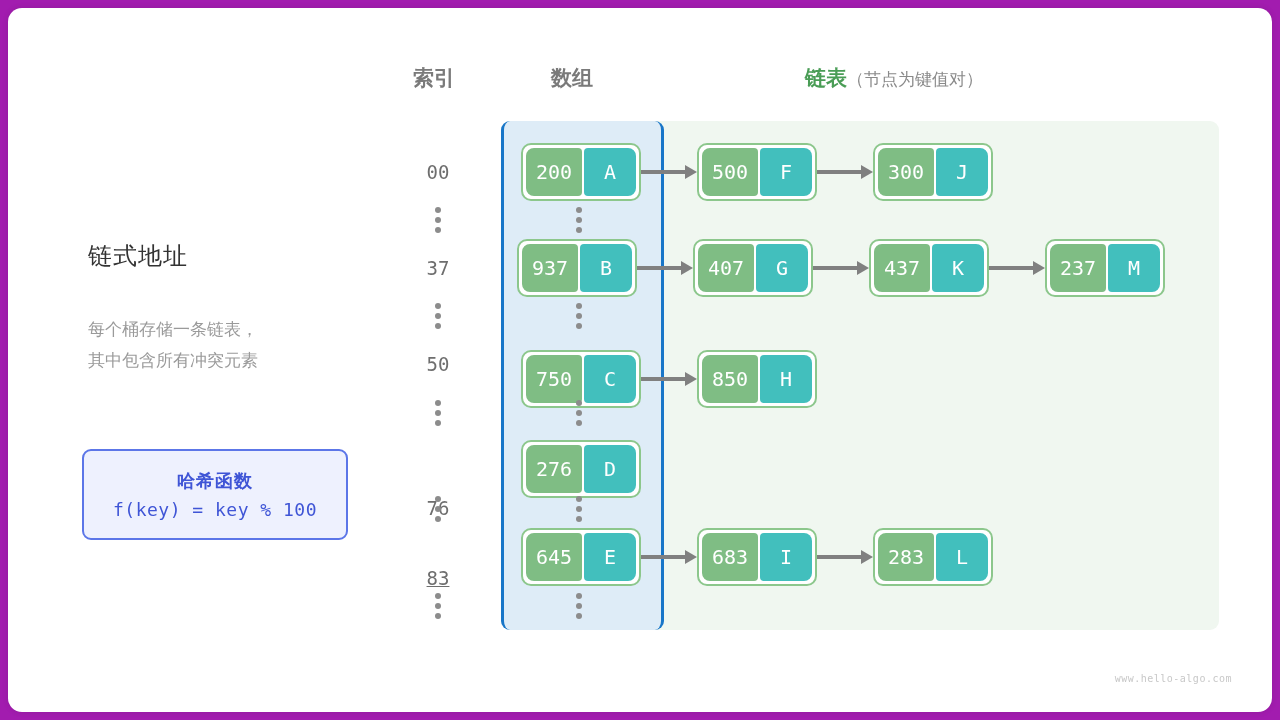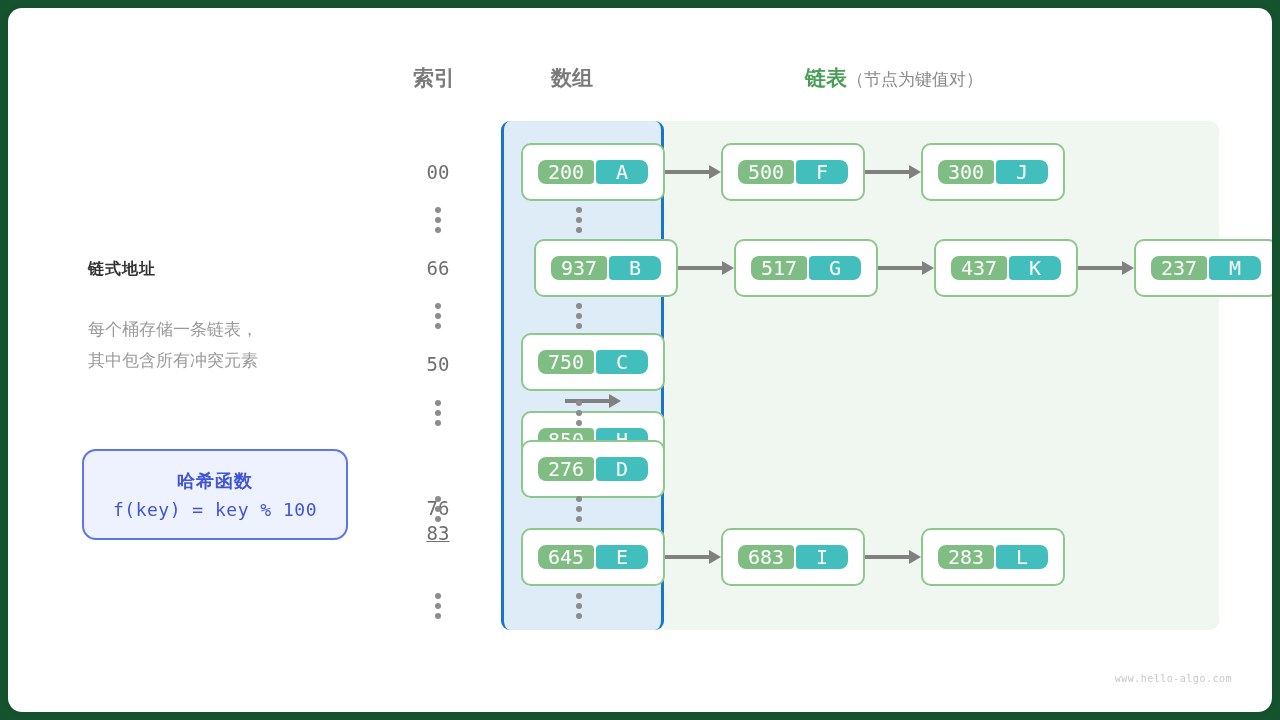--- a/index.html
+++ b/index.html
@@ -10,21 +10,21 @@
   body {
     width: 1280px;
     height: 720px;
     font-family: "Liberation Sans", "DejaVu Sans", sans-serif;
     overflow: hidden;
   }
   #page {
     position: relative;
     width: 1280px;
     height: 720px;
-    background: #14532d;
+    background: #a21caf;
   }
   #card {
     position: absolute;
     left: 8px;
     top: 8px;
     width: 1264px;
     height: 704px;
     background: #ffffff;
     border-radius: 14px;
     box-shadow: 0 0 6px rgba(0,0,0,0.10);
@@ -47,46 +47,45 @@
     font-weight: normal;
     color: #8a8a8a;
     margin-top: 23px;
   }
 
   
   #caption-title {
     position: absolute;
     left: 80px;
     top: 232px;
-    font-size: 16px;
-    font-weight: bold;
+    font-size: 24px;
+    font-weight: normal;
     color: #333333;
     letter-spacing: 1px;
-    margin-top: 19px;
   }
   #caption-body {
     position: absolute;
     left: 80px;
     top: 282px;
     font-size: 17px;
     line-height: 31px;
     color: #9a9a9a;
     width: 280px;
     margin-top: 24px;
   }
 
   
   #hash-box {
     position: absolute;
     left: 74px;
     top: 441px;
     width: 266px;
     height: 91px;
     border: 2px solid #5c76e8;
-    border-radius: 14px;
+    border-radius: 9px;
     background: #eef1fe;
     box-sizing: border-box;
     display: flex;
     flex-direction: column;
     align-items: center;
     justify-content: center;
   }
   #hash-title {
     font-size: 18px;
     font-weight: bold;
@@ -142,21 +141,21 @@
   }
 
   
   .node {
     position: relative;
     display: flex;
     align-items: center;
     background: #ffffff;
     border: 2px solid #8cc78c;
     border-radius: 10px;
-    padding: 15px;
+    padding: 3px;
     box-sizing: border-box;
     height: 58px;
   }
   .cell {
     display: flex;
     align-items: center;
     justify-content: center;
     height: 100%;
     box-sizing: border-box;
     color: #ffffff;
@@ -257,34 +256,34 @@
             <svg width="56" height="16" viewBox="0 0 56 16">
               <line x1="0" y1="8" x2="44" y2="8" stroke="#808080" stroke-width="4"></line>
               <polygon points="44,1 56,8 44,15" fill="#808080"></polygon>
             </svg>
           </div>
           <div class="node">
             <div class="cell cell-key">300</div>
             <div class="cell cell-val">J</div>
           </div>
         </div>
-        <div class="row-index" style="left: 400px; top: 249px;">66</div>
-        <div class="row" style="top: 231px; left: 526px;">
+        <div class="row-index" style="left: 400px; top: 249px;">37</div>
+        <div class="row" style="top: 231px; left: 509px;">
           <div class="node">
             <div class="cell cell-key">937</div>
             <div class="cell cell-val">B</div>
           </div>
           <div class="arrow">
             <svg width="56" height="16" viewBox="0 0 56 16">
               <line x1="0" y1="8" x2="44" y2="8" stroke="#808080" stroke-width="4"></line>
               <polygon points="44,1 56,8 44,15" fill="#808080"></polygon>
             </svg>
           </div>
           <div class="node">
-            <div class="cell cell-key">517</div>
+            <div class="cell cell-key">407</div>
             <div class="cell cell-val">G</div>
           </div>
           <div class="arrow">
             <svg width="56" height="16" viewBox="0 0 56 16">
               <line x1="0" y1="8" x2="44" y2="8" stroke="#808080" stroke-width="4"></line>
               <polygon points="44,1 56,8 44,15" fill="#808080"></polygon>
             </svg>
           </div>
           <div class="node">
             <div class="cell cell-key">437</div>
@@ -295,21 +294,21 @@
               <line x1="0" y1="8" x2="44" y2="8" stroke="#808080" stroke-width="4"></line>
               <polygon points="44,1 56,8 44,15" fill="#808080"></polygon>
             </svg>
           </div>
           <div class="node">
             <div class="cell cell-key">237</div>
             <div class="cell cell-val">M</div>
           </div>
         </div>
         <div class="row-index" style="left: 400px; top: 345px;">50</div>
-        <div class="row" style="top: 325px; left: 513px; flex-direction: column;">
+        <div class="row" style="top: 342px; left: 513px;">
           <div class="node">
             <div class="cell cell-key">750</div>
             <div class="cell cell-val">C</div>
           </div>
           <div class="arrow">
             <svg width="56" height="16" viewBox="0 0 56 16">
               <line x1="0" y1="8" x2="44" y2="8" stroke="#808080" stroke-width="4"></line>
               <polygon points="44,1 56,8 44,15" fill="#808080"></polygon>
             </svg>
           </div>
@@ -318,21 +317,21 @@
             <div class="cell cell-val">H</div>
           </div>
         </div>
         <div class="row-index" style="left: 400px; top: 442px; margin-top: 47px;">76</div>
         <div class="row" style="top: 432px; left: 513px;">
           <div class="node">
             <div class="cell cell-key">276</div>
             <div class="cell cell-val">D</div>
           </div>
         </div>
-        <div class="row-index" style="left: 400px; top: 514px; text-decoration: underline;">83</div>
+        <div class="row-index" style="left: 400px; top: 559px; text-decoration: underline;">83</div>
         <div class="row" style="top: 520px; left: 513px;">
           <div class="node">
             <div class="cell cell-key">645</div>
             <div class="cell cell-val">E</div>
           </div>
           <div class="arrow">
             <svg width="56" height="16" viewBox="0 0 56 16">
               <line x1="0" y1="8" x2="44" y2="8" stroke="#808080" stroke-width="4"></line>
               <polygon points="44,1 56,8 44,15" fill="#808080"></polygon>
             </svg>

